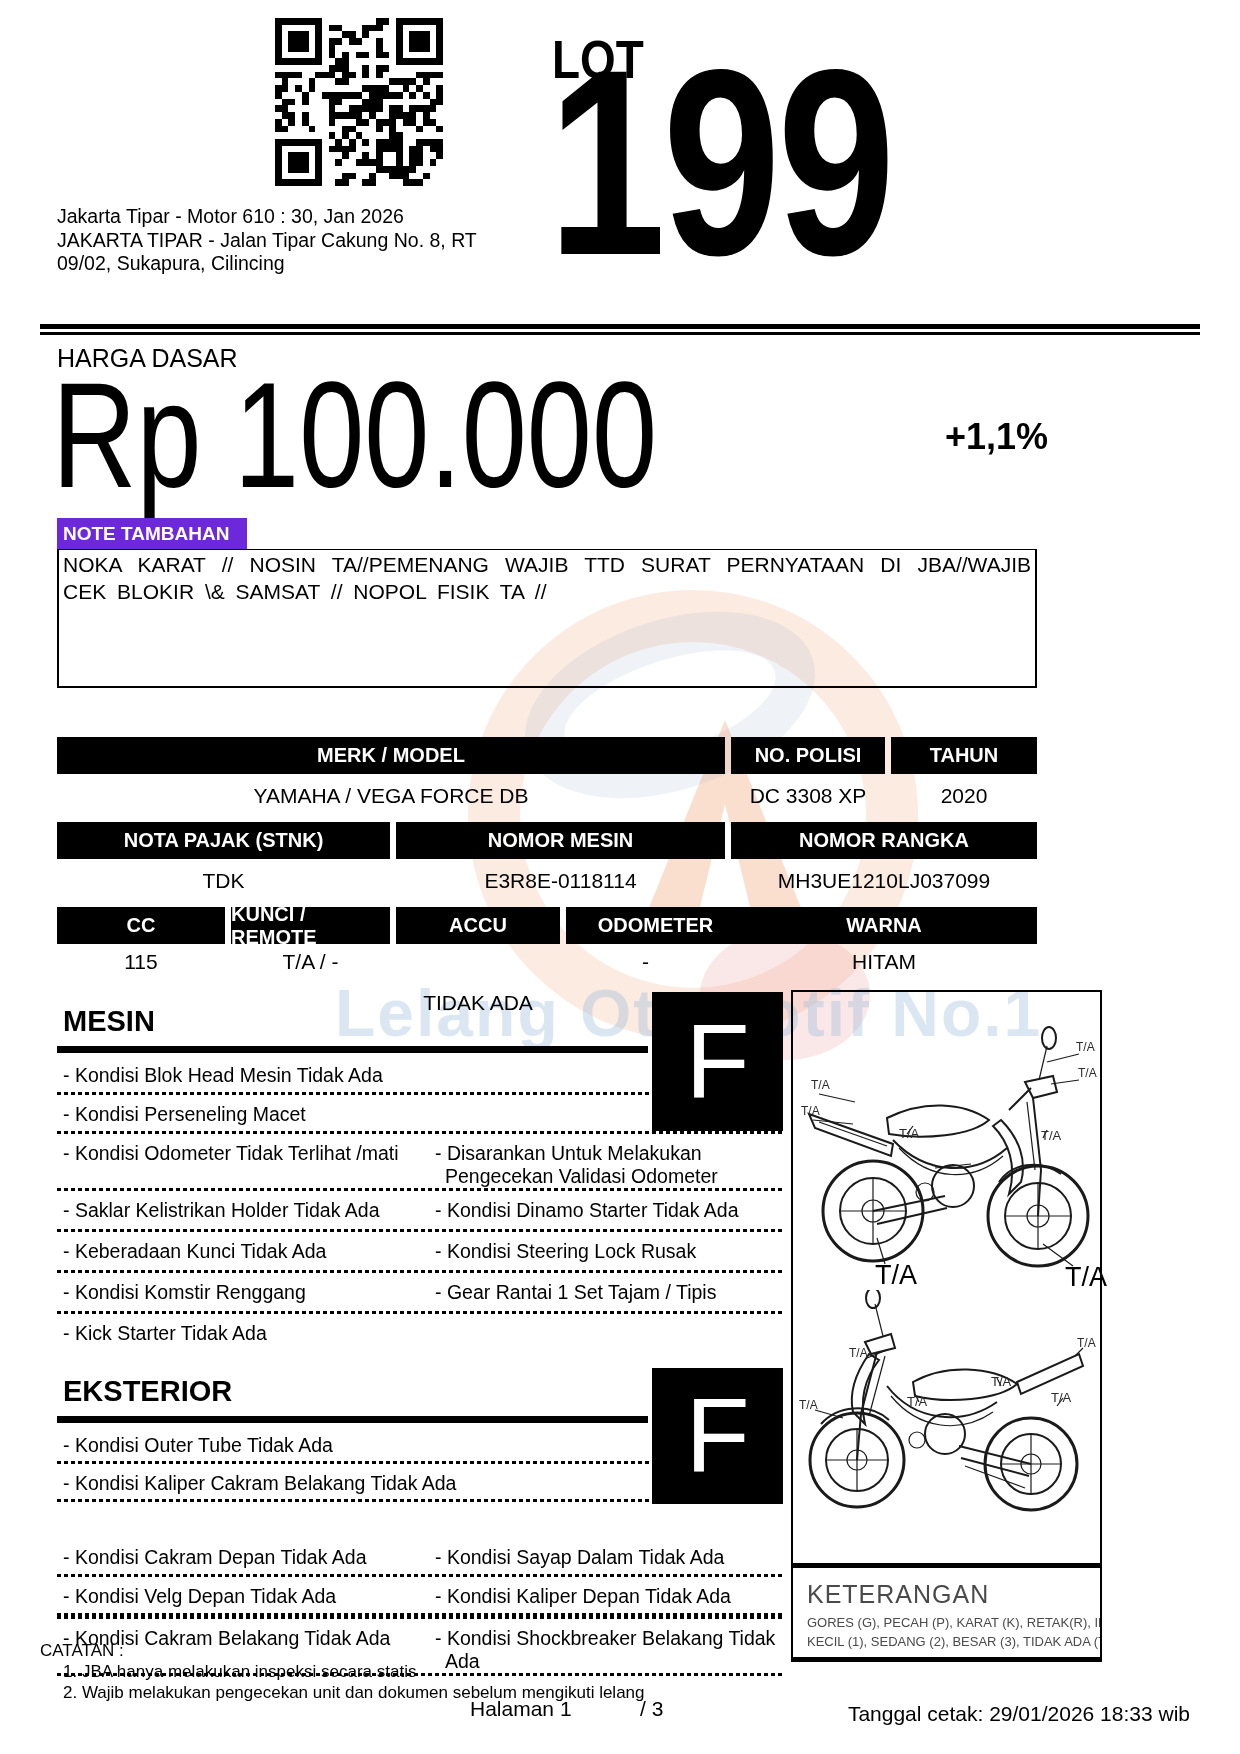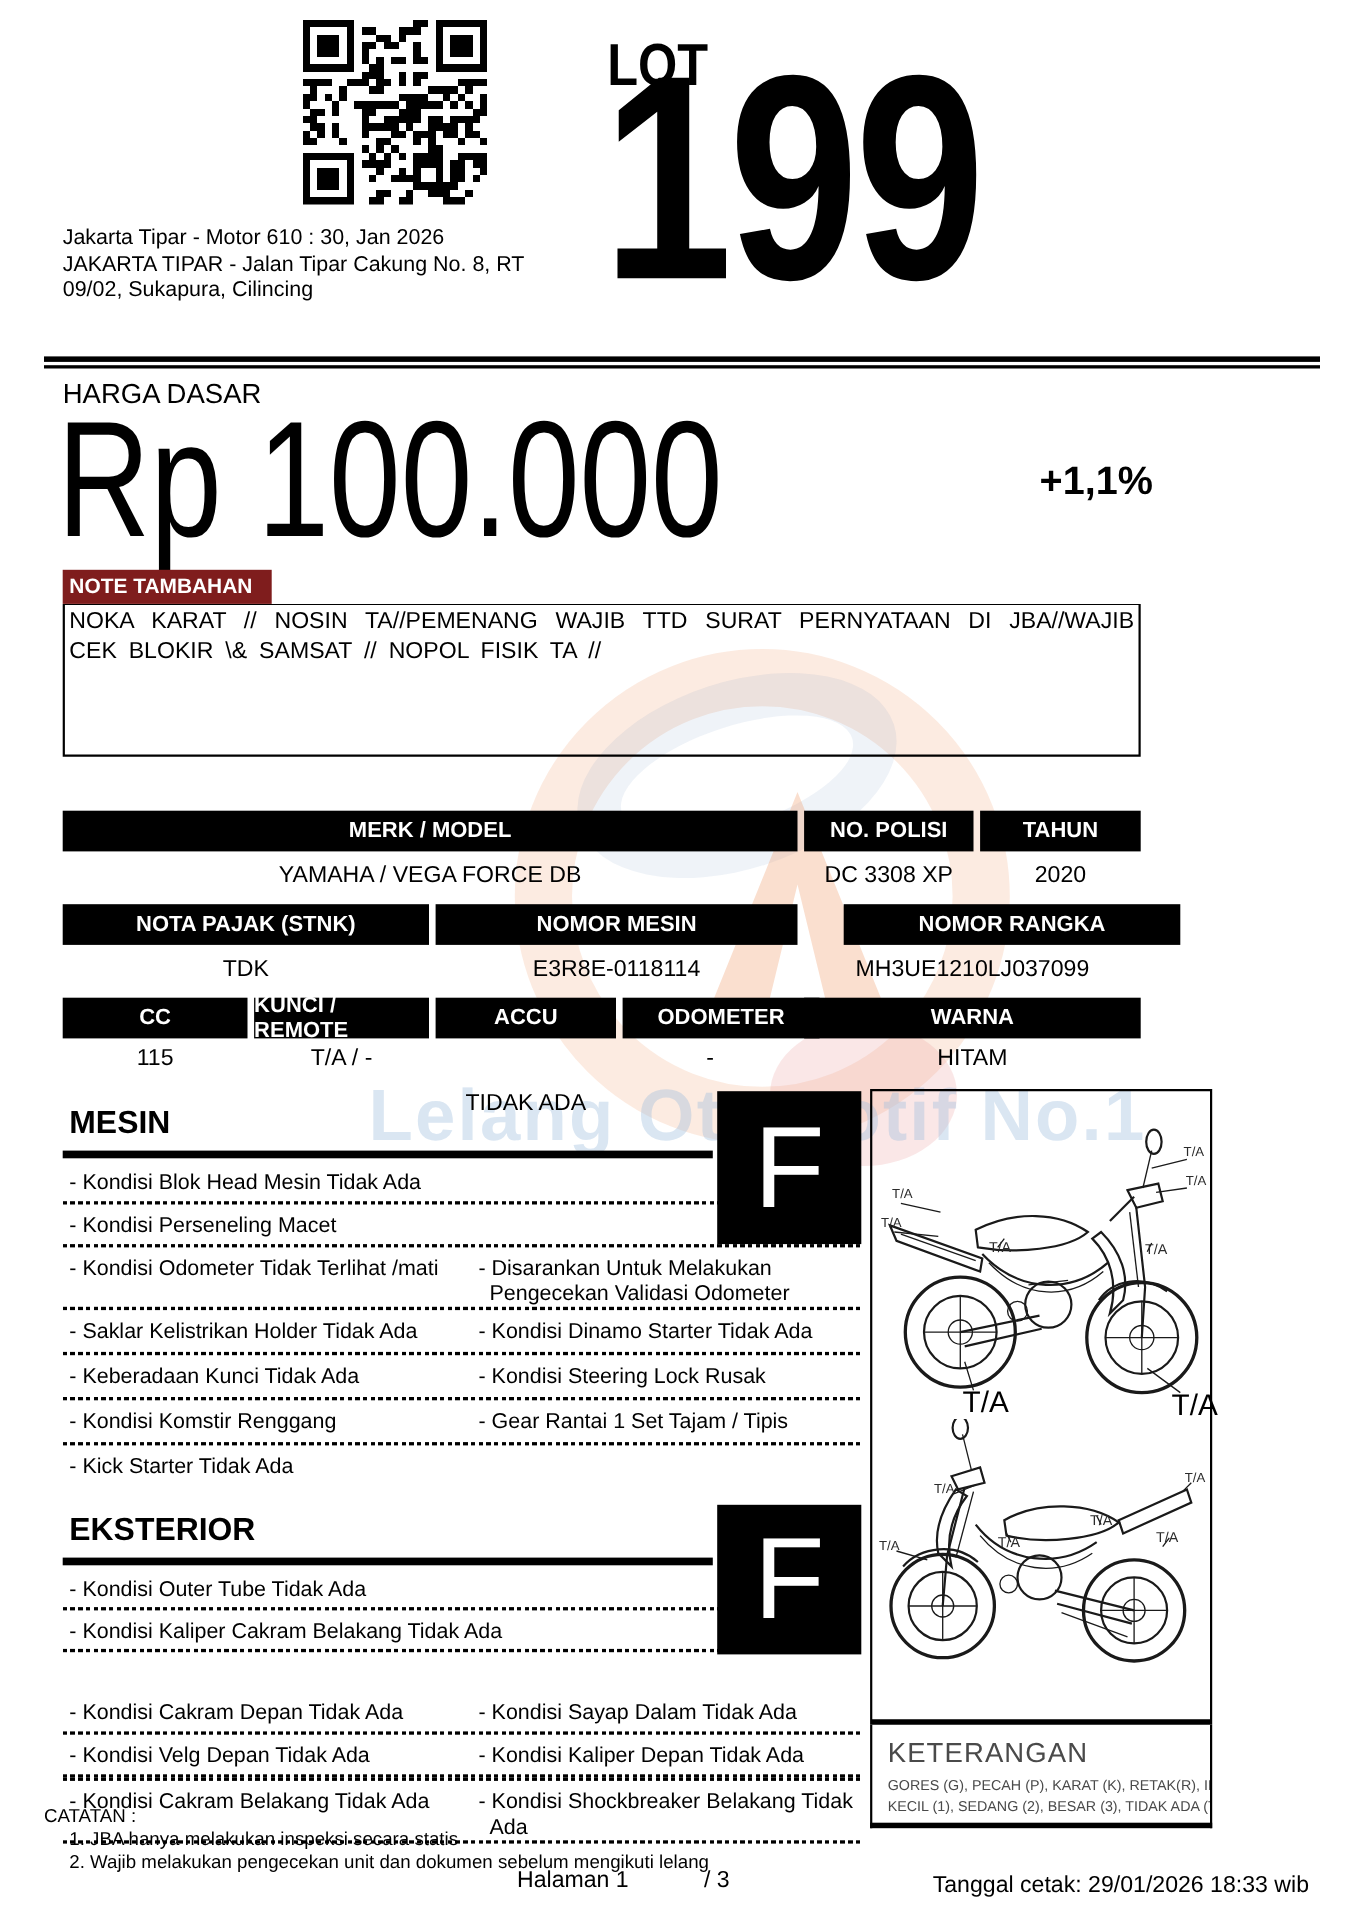--- a/index.html
+++ b/index.html
@@ -48,21 +48,21 @@
 
   #double-rule { left:40px; top:324px; width:1160px; height:11px;
     border-top:5px solid #000; border-bottom:3px solid #000; }
 
   #harga-label { left:57px; top:344px; font-size:25px; }
   #harga-amount { left:52px; top:360px; font-size:150px; line-height:1.0;
     transform:scaleX(0.78); transform-origin:left top; }
   #harga-change { left:945px; top:416px; font-size:36px; font-weight:bold; }
 
   
-  #note-label { left:57px; top:518px; width:190px; height:31px; background:#7f1d1d;
+  #note-label { left:57px; top:518px; width:190px; height:31px; background:#6d28d9;
     color:#fff; font-size:19px; font-weight:bold; line-height:31px; padding-left:6px; }
   #note-box { left:57px; top:549px; width:980px; height:139px;
     border-left:2px solid #000; border-right:2px solid #000; border-bottom:2px solid #000;
     border-top:1px solid #000; padding:1px 4px; font-size:21px; line-height:27px;
     text-align:justify; word-spacing:5px; }
 
   
   .hbar { position:absolute; height:37px; background:#000; color:#fff; font-weight:bold;
     font-size:20px; display:flex; align-items:center; justify-content:center; }
   .tval { position:absolute; height:30px; font-size:21px; text-align:center; }
@@ -358,21 +358,21 @@
 
   <div class="hbar z1" style="left:57px; top:737px; width:668px;">MERK / MODEL</div>
   <div class="hbar z1" style="left:731px; top:737px; width:154px;">NO. POLISI</div>
   <div class="hbar z1" style="left:891px; top:737px; width:146px;">TAHUN</div>
   <div class="tval z1" style="left:57px; top:784px; width:668px;">YAMAHA / VEGA FORCE DB</div>
   <div class="tval z1" style="left:731px; top:784px; width:154px;">DC 3308 XP</div>
   <div class="tval z1" style="left:891px; top:784px; width:146px;">2020</div>
 
   <div class="hbar z1" style="left:57px; top:822px; width:333px;">NOTA PAJAK (STNK)</div>
   <div class="hbar z1" style="left:396px; top:822px; width:329px;">NOMOR MESIN</div>
-  <div class="hbar z1" style="left:731px; top:822px; width:306px;margin-left:36px;">NOMOR RANGKA</div>
+  <div class="hbar z1" style="left:731px; top:822px; width:306px;">NOMOR RANGKA</div>
   <div class="tval z1" style="left:57px; top:869px; width:333px;">TDK</div>
   <div class="tval z1" style="left:396px; top:869px; width:329px;">E3R8E-0118114</div>
   <div class="tval z1" style="left:731px; top:869px; width:306px;">MH3UE1210LJ037099</div>
 
   <div class="hbar z1" style="left:57px; top:907px; width:168px;">CC</div>
   <div class="hbar z1" style="left:231px; top:907px; width:159px;">KUNCI / REMOTE</div>
   <div class="hbar z1" style="left:396px; top:907px; width:164px;">ACCU</div>
   <div class="hbar z1" style="left:566px; top:907px; width:179px;">ODOMETER</div>
   <div class="hbar z1" style="left:731px; top:907px; width:306px;">WARNA</div>
   <div class="tval z1" style="left:57px; top:950px; width:168px;">115</div>

